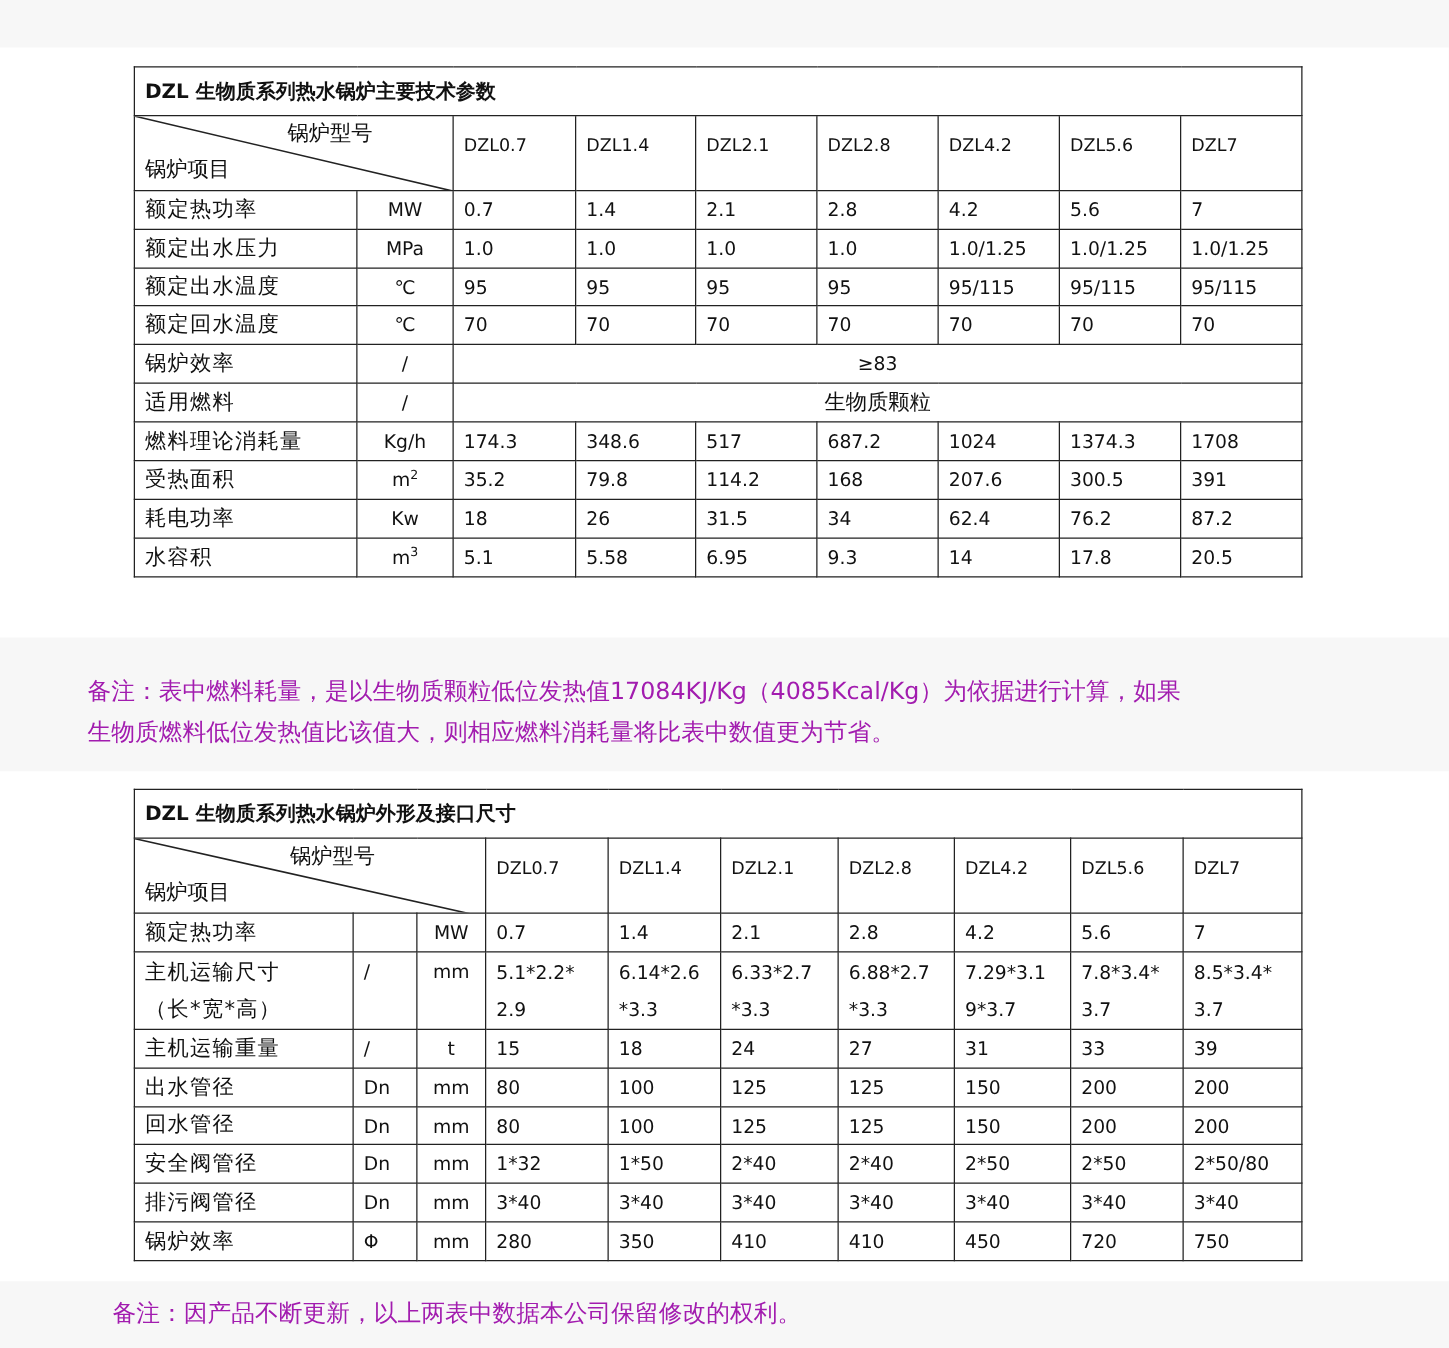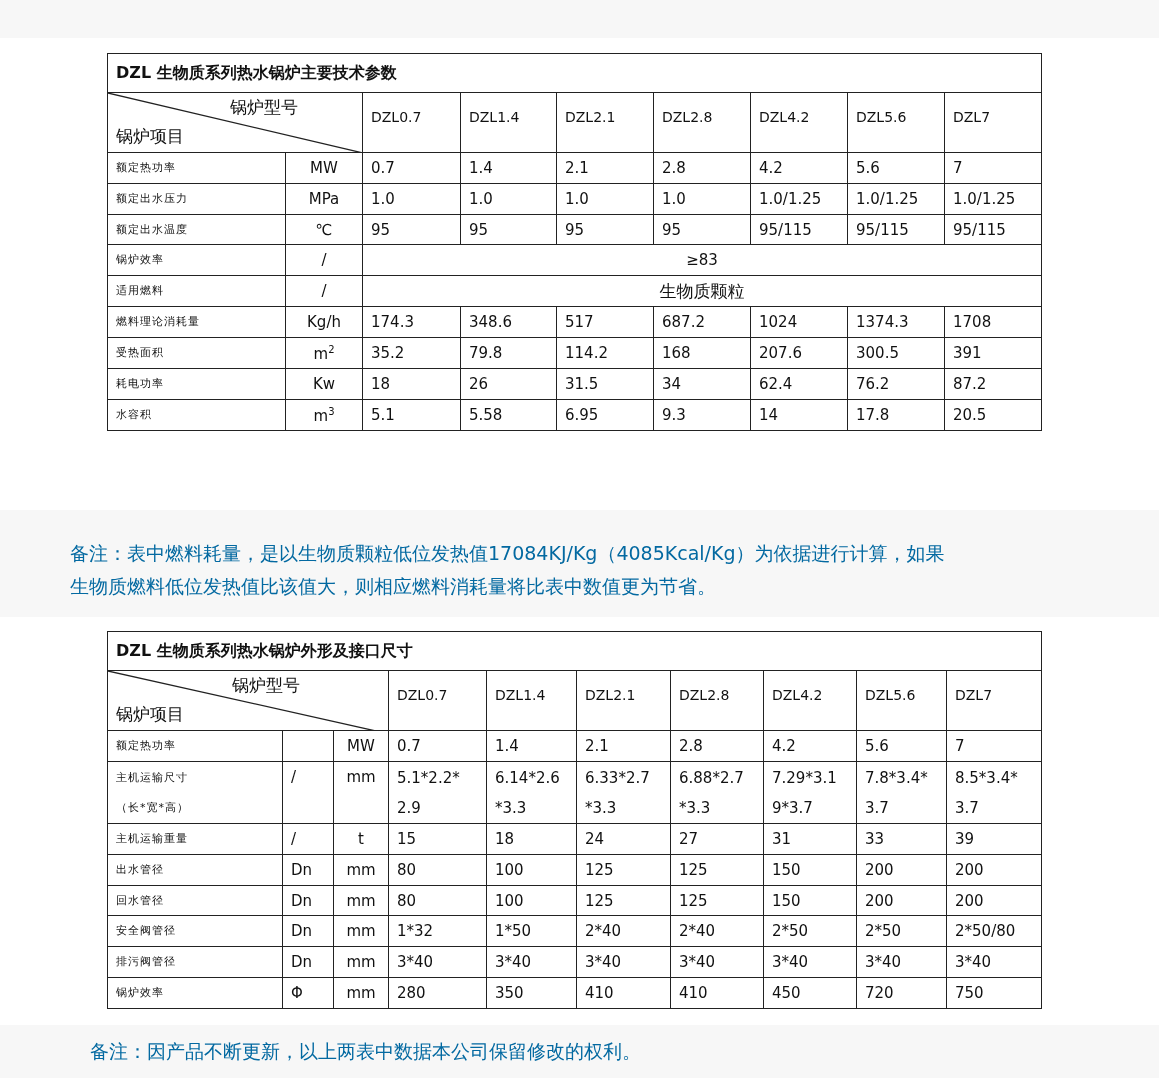--- a/index.html
+++ b/index.html
@@ -29,24 +29,24 @@
   table.spec td.unit { text-align: center; padding: 0; }
   table.spec td.title-cell {
     font-weight: bold; font-size: 16px; padding-left: 8px; height: 38px;
   }
   table.spec td.model { vertical-align: top; padding-top: 16px; font-size: 14px; }
   table.spec td.center { text-align: center; padding: 0; }
   td.diag { position: relative; padding: 0 !important; }
   td.diag svg { position: absolute; left: 0; top: 0; }
   td.diag .dtop { position: absolute; right: 64px; top: 4px; font-size: 17px; }
   td.diag .dbot { position: absolute; left: 8px; bottom: 6px; font-size: 17px; }
-  .item { font-size: 11px; letter-spacing: 1px; }
+  .item { font-size: 17px; letter-spacing: 1px; }
   .wrap2 { white-space: normal !important; line-height: 30px !important; }
   .note {
-    position: absolute; font-size: 19px; color: #0369a1; line-height: 33px;
+    position: absolute; font-size: 19px; color: #a21caf; line-height: 33px;
     font-family: "DejaVu Sans", sans-serif;
   }
   sup { font-size: 10px; }
 </style>
 </head>
 <body>
 
 <div class="panel" style="left:0;top:38px;width:1159px;height:472px;"></div>
 <div class="panel" style="left:0;top:617px;width:1159px;height:408px;"></div>
 
@@ -107,20 +107,31 @@
   <tr style="height:30px;">
     <td class="item">额定出水温度</td>
     <td class="unit">℃</td>
     <td>95</td>
     <td>95</td>
     <td>95</td>
     <td>95</td>
     <td>95/115</td>
     <td>95/115</td>
     <td>95/115</td>
+  </tr>
+  <tr style="height:31px;">
+    <td class="item">额定回水温度</td>
+    <td class="unit">℃</td>
+    <td>70</td>
+    <td>70</td>
+    <td>70</td>
+    <td>70</td>
+    <td>70</td>
+    <td>70</td>
+    <td>70</td>
   </tr>
   <tr style="height:31px;">
     <td class="item">锅炉效率</td>
     <td class="unit">/</td>
     <td colspan="7" class="center">≥83</td>
   </tr>
   <tr style="height:31px;">
     <td class="item">适用燃料</td>
     <td class="unit">/</td>
     <td colspan="7" class="center" style="font-size:17px;">生物质颗粒</td>

